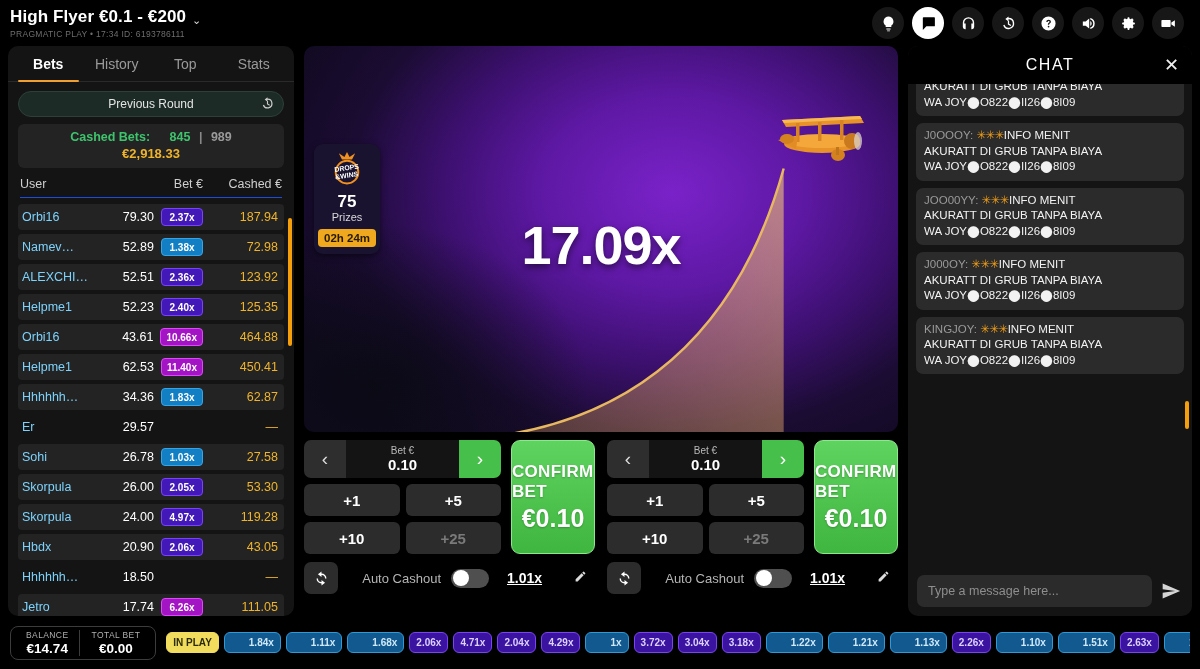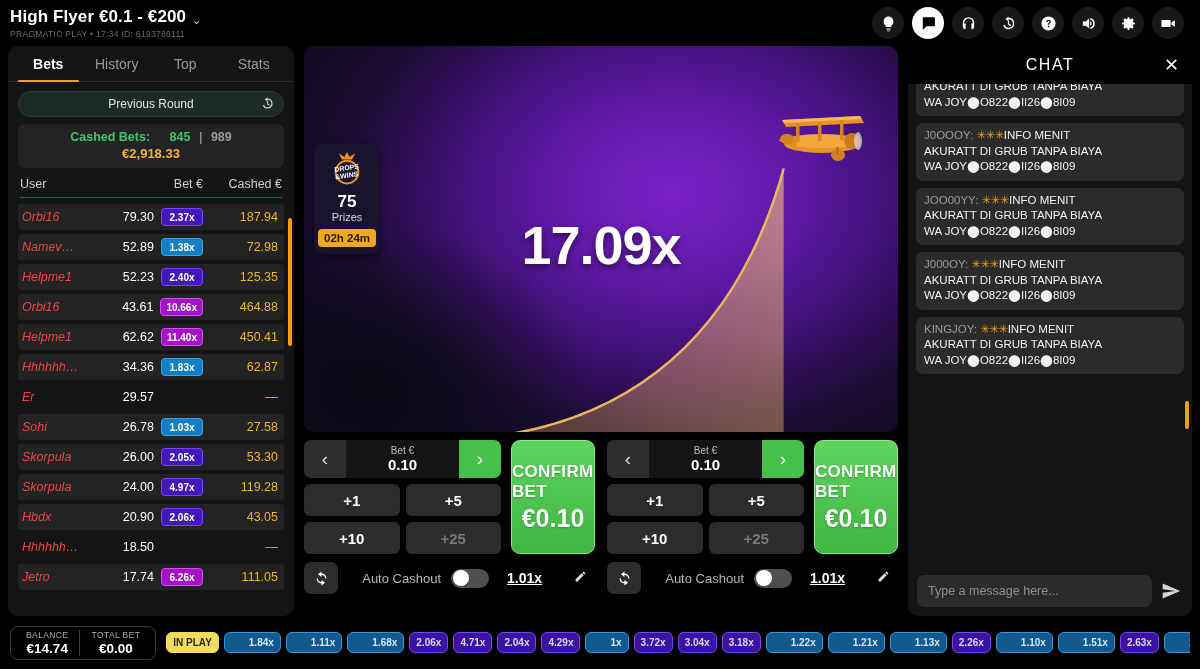--- a/index.html
+++ b/index.html
@@ -76,21 +76,21 @@
   .c-user { width: 88px; }
   .c-bet { width: 95px; text-align: right; }
   .c-cash { flex: 1; text-align: right; }
 
   .rows { flex: 1; overflow: hidden; padding: 0 10px; margin-top: 2px; }
   .row {
     display: flex; align-items: center; height: 26px; margin-top: 4px;
     border-radius: 4px; font-size: 12.5px; padding: 0 2px;
   }
   .row.alt { background: #232323; }
-  .row .c-user { color: #ef4444; overflow: hidden; white-space: nowrap; padding-left: 2px; font-style: italic;}
+  .row .c-user { color: #7dd3fc; overflow: hidden; white-space: nowrap; padding-left: 2px;}
   .row .c-bet { color: #fff; display: flex; align-items: center; justify-content: flex-end; gap: 7px; }
   .row .c-cash { color: #f0b429; padding-right: 4px; font-size: 12.5px;}
   .betval { min-width: 38px; text-align: right; }
   .mult {
     display: inline-block; min-width: 42px; text-align: center;
     font-size: 10px; font-weight: bold; border-radius: 4px;
     padding: 2.5px 5px; color: #fff;
   }
   .m-blue  { background: #127ec4; border: 1px solid #34a6e8; }
   .m-purple{ background: #4219b8; border: 1px solid #7a42ff; }
@@ -344,39 +344,47 @@
         </div>
         <div class="row alt">
           <div class="c-user">Namev…</div>
           <div class="c-bet">
             <span class="betval">52.89</span>
             <span class="mult m-blue">1.38x</span>
           </div>
           <div class="c-cash">72.98</div>
         </div>
         <div class="row alt">
+          <div class="c-user">ALEXCHI…</div>
+          <div class="c-bet">
+            <span class="betval">52.51</span>
+            <span class="mult m-purple">2.36x</span>
+          </div>
+          <div class="c-cash">123.92</div>
+        </div>
+        <div class="row alt">
           <div class="c-user">Helpme1</div>
           <div class="c-bet">
             <span class="betval">52.23</span>
             <span class="mult m-purple">2.40x</span>
           </div>
           <div class="c-cash">125.35</div>
         </div>
         <div class="row alt">
           <div class="c-user">Orbi16</div>
           <div class="c-bet">
             <span class="betval">43.61</span>
             <span class="mult m-pink">10.66x</span>
           </div>
           <div class="c-cash">464.88</div>
         </div>
         <div class="row alt">
           <div class="c-user">Helpme1</div>
           <div class="c-bet">
-            <span class="betval">62.62</span>
+            <span class="betval">62.53</span>
             <span class="mult m-pink">11.40x</span>
           </div>
           <div class="c-cash">450.41</div>
         </div>
         <div class="row alt">
           <div class="c-user">Hhhhhh…</div>
           <div class="c-bet">
             <span class="betval">34.36</span>
             <span class="mult m-blue">1.83x</span>
           </div>

